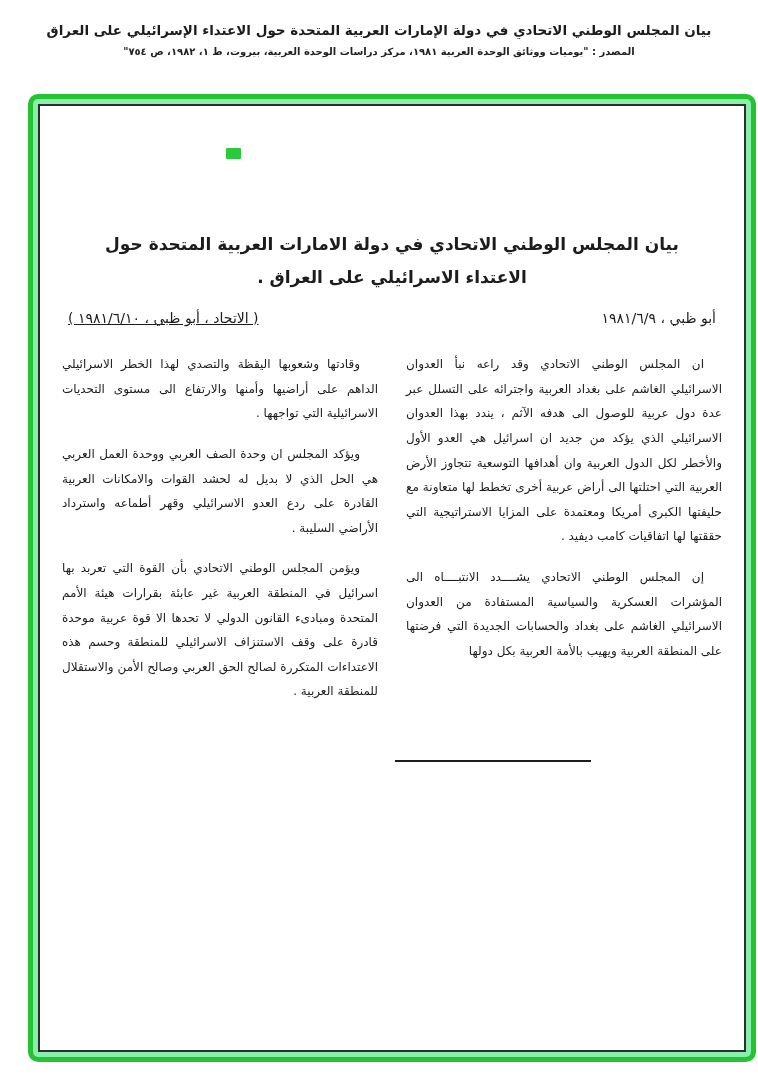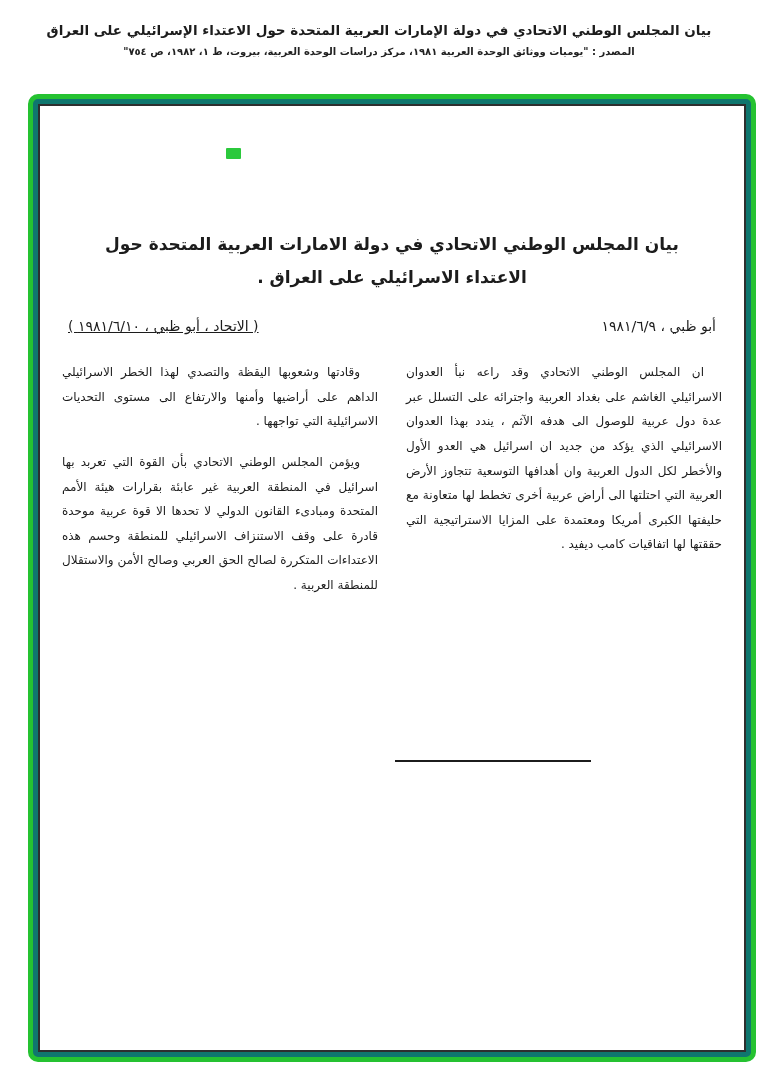--- a/index.html
+++ b/index.html
@@ -35,21 +35,21 @@
   .green-frame {
     position: absolute;
     left: 28px;
     top: 94px;
     width: 708px;
     height: 948px;
     border: 5px solid #25c231;
     border-radius: 10px;
     padding: 5px;
     box-sizing: content-box;
-    background: #0f766e;
+    background: #86efac;
   }
   .page {
     width: 100%;
     height: 100%;
     border: 2px solid #2e2e2e;
     box-sizing: border-box;
     position: relative;
     padding: 0 22px;
     background: #ffffff;
   }
@@ -73,21 +73,21 @@
   }
   .date-row {
     direction: rtl;
     display: flex;
     justify-content: space-between;
     align-items: baseline;
     font-size: 14px;
     margin-top: 16px;
     padding: 0 6px;
   }
-  .date-right { font-weight: 500; margin-top: 8px; }
+  .date-right { font-weight: 500; }
   .date-left  { font-weight: 500; text-decoration: underline; }
   .columns {
     direction: rtl;
     display: flex;
     gap: 28px;
     margin-top: 26px;
   }
   .col {
     width: 50%;
     text-align: justify;
@@ -124,23 +124,25 @@
       <div class="doc-title">بيان المجلس الوطني الاتحادي في دولة الامارات العربية المتحدة حول الاعتداء الاسرائيلي على العراق .</div>
 
       <div class="date-row">
         <span class="date-right">أبو ظبي ،  ١٩٨١/٦/٩</span>
         <span class="date-left">( الاتحاد ، أبو ظبي ،  ١٩٨١/٦/١٠ )</span>
       </div>
 
       <div class="columns">
         <div class="col">
           <p>ان المجلس الوطني الاتحادي وقد راعه نبأ العدوان الاسرائيلي الغاشم على بغداد العربية واجترائه على التسلل عبر عدة دول عربية للوصول الى هدفه الآثم ، يندد بهذا العدوان الاسرائيلي الذي يؤكد من جديد ان اسرائيل هي العدو الأول والأخطر لكل الدول العربية وان أهدافها التوسعية تتجاوز الأرض العربية التي احتلتها الى أراض عربية أخرى تخطط لها متعاونة مع حليفتها الكبرى أمريكا ومعتمدة على المزايا الاستراتيجية التي حققتها لها اتفاقيات كامب ديفيد .</p>
+          <p>إن المجلس الوطني الاتحادي يشــــدد الانتبــــاه الى المؤشرات العسكرية والسياسية المستفادة من العدوان الاسرائيلي الغاشم على بغداد والحسابات الجديدة التي فرضتها على المنطقة العربية ويهيب بالأمة العربية بكل دولها</p>
         </div>
         <div class="col">
           <p>وقادتها وشعوبها اليقظة والتصدي لهذا الخطر الاسرائيلي الداهم على أراضيها وأمنها والارتفاع الى مستوى التحديات الاسرائيلية التي تواجهها .</p>
+          <p>ويؤكد المجلس ان وحدة الصف العربي ووحدة العمل العربي هي الحل الذي لا بديل له لحشد القوات والامكانات العربية القادرة على ردع العدو الاسرائيلي وقهر أطماعه واسترداد الأراضي السليبة .</p>
           <p>ويؤمن المجلس الوطني الاتحادي بأن القوة التي تعربد بها اسرائيل في المنطقة العربية غير عابئة بقرارات هيئة الأمم المتحدة ومبادىء القانون الدولي لا تحدها الا قوة عربية موحدة قادرة على وقف الاستنزاف الاسرائيلي للمنطقة وحسم هذه الاعتداءات المتكررة لصالح الحق العربي وصالح الأمن والاستقلال للمنطقة العربية .</p>
         </div>
       </div>
 
       <div class="divider"></div>
 
     </div>
   </div>
 
 </div>

